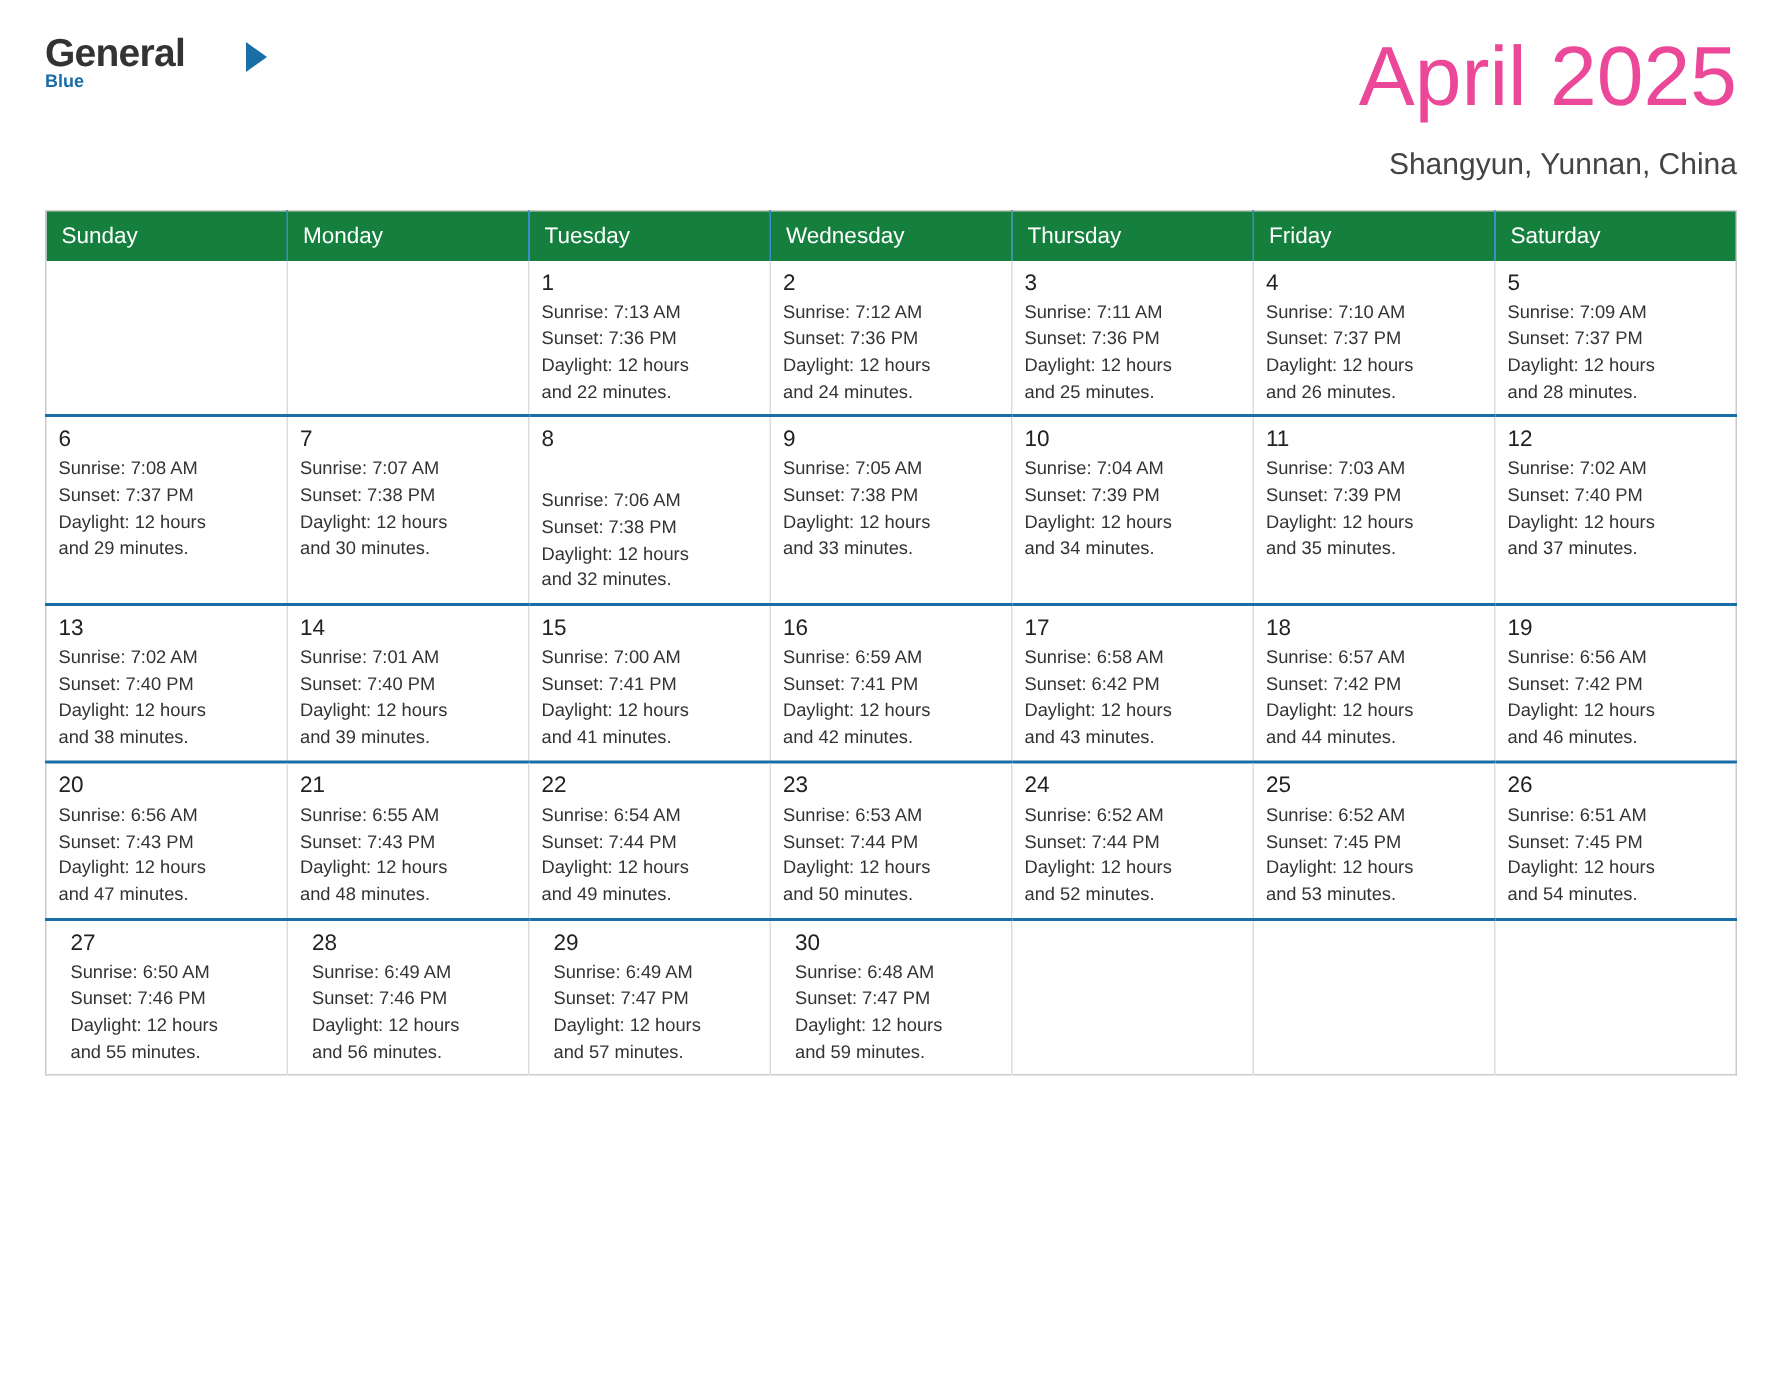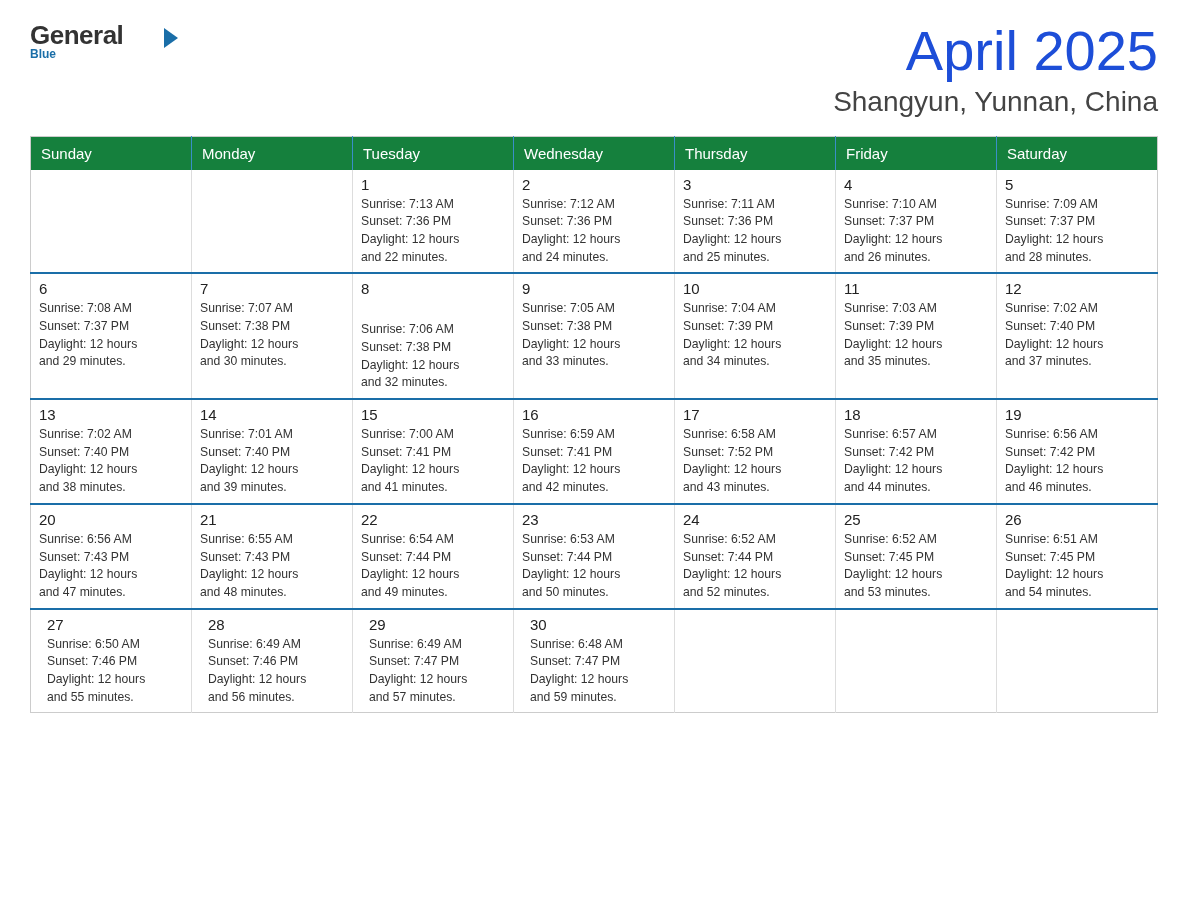--- a/index.html
+++ b/index.html
@@ -46,28 +46,28 @@
       font-weight: bold;
       color: #1a6ea8;
       margin-top: -4px;
     }
     .title-block {
       text-align: right;
     }
     .title-block h1 {
       font-size: 56px;
       font-weight: normal;
-      color: #1d4ed8;
+      color: #ec4899;
       line-height: 1.1;
     }
     .title-block h2 {
-      font-size: 28px;
+      font-size: 20px;
       font-weight: normal;
       color: #444;
-      margin-top: 4px;
+      margin-top: 17px;
     }
     .calendar {
       width: 100%;
       border-collapse: collapse;
       border: 1px solid #ccc;
     }
     .calendar thead tr th {
       background-color: #15803d;
       color: #fff;
       font-size: 15px;
@@ -257,21 +257,21 @@
         <td>
           <span class="day-number">16</span>
           <div class="day-info" style="white-space: pre-line;">Sunrise: 6:59 AM
 Sunset: 7:41 PM
 Daylight: 12 hours
 and 42 minutes.</div>
         </td>
         <td>
           <span class="day-number">17</span>
           <div class="day-info" style="white-space: pre-line;">Sunrise: 6:58 AM
-Sunset: 7:52 PM
+Sunset: 6:42 PM
 Daylight: 12 hours
 and 43 minutes.</div>
         </td>
         <td>
           <span class="day-number">18</span>
           <div class="day-info" style="white-space: pre-line;">Sunrise: 6:57 AM
 Sunset: 7:42 PM
 Daylight: 12 hours
 and 44 minutes.</div>
         </td>

